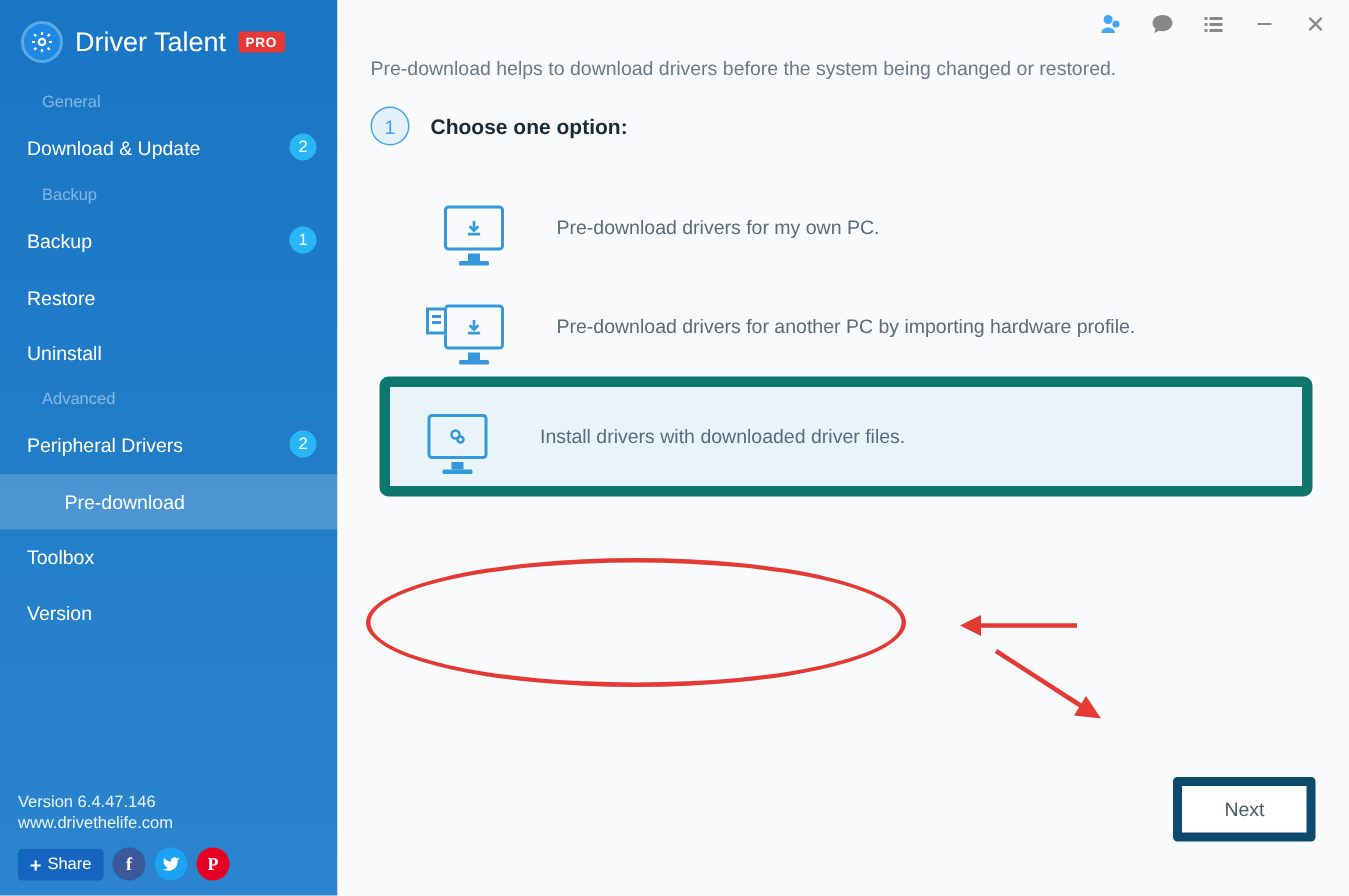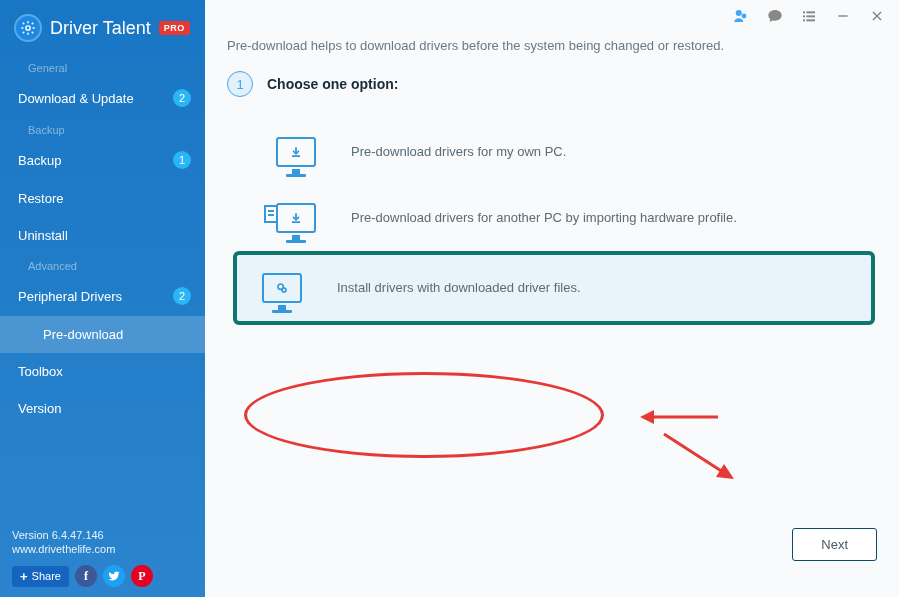--- a/index.html
+++ b/index.html
@@ -1,18 +1,18 @@
 <!DOCTYPE html>
 <html><head>
   <meta charset="utf-8">
   <style>
     * { margin: 0; padding: 0; box-sizing: border-box; }
     body { font-family: 'Segoe UI', Tahoma, sans-serif; width: 899px; height: 597px; overflow: hidden; position: relative; }
     .app { display: flex; width: 899px; height: 597px; position: relative; }
-    .sidebar { width: 205px; background: linear-gradient(180deg, #1976c4 0%, #2b84cd 100%); color: #fff; display: flex; flex-direction: column; }
+    .sidebar { width: 225px; background: linear-gradient(180deg, #1976c4 0%, #2b84cd 100%); color: #fff; display: flex; flex-direction: column; }
     .logo-row { display: flex; align-items: center; gap: 8px; padding: 14px 12px 14px 14px; }
     .logo-icon { width: 28px; height: 28px; border-radius: 50%; background: #1e88e5; display: flex; align-items: center; justify-content: center; border: 2px solid #5aa9e2; }
     .logo-icon svg { width: 16px; height: 16px; }
     .logo-text { font-size: 18px; font-weight: 400; color: #fff; }
     .pro-badge { background: #e53935; color: #fff; font-size: 9px; font-weight: bold; padding: 2px 5px; border-radius: 2px; letter-spacing: 0.5px; }
     .section-label { color: rgba(255,255,255,0.45); font-size: 11px; padding: 6px 28px 4px; }
     .nav-item { display: flex; align-items: center; justify-content: space-between; padding: 11px 14px 11px 18px; font-size: 13px; color: #fff; cursor: pointer; }
     .nav-item.active { background: rgba(255,255,255,0.18); padding-left: 43px; }
     .count-badge { background: #29b6f6; color: #fff; min-width: 18px; height: 18px; border-radius: 9px; font-size: 11px; display: flex; align-items: center; justify-content: center; padding: 0 5px; }
     .sidebar-footer { margin-top: auto; padding: 10px 12px 10px 12px; }
@@ -29,25 +29,25 @@
     .titlebar { height: 32px; display: flex; justify-content: flex-end; align-items: center; gap: 14px; padding: 0 12px; }
     .titlebar-icon { color: #888; cursor: pointer; display: flex; align-items: center; justify-content: center; width: 20px; height: 20px; }
     .titlebar-icon.blue { color: #42a5f5; }
     .content { padding: 0 24px 0 18px; flex: 1; }
     .description { color: #6b7a86; font-size: 13px; padding: 6px 0 18px 4px; }
     .step-header { display: flex; align-items: center; gap: 14px; margin-bottom: 22px; margin-left: 4px; }
     .step-circle { width: 26px; height: 26px; border-radius: 50%; border: 1px solid #42a5f5; display: flex; align-items: center; justify-content: center; color: #42a5f5; font-size: 13px; background: #e3f1fb; }
     .step-title { color: #1a2a36; font-size: 14px; font-weight: bold; }
     .options { display: flex; flex-direction: column; gap: 0; margin-left: 28px; justify-content: center; }
     .option-row { display: flex; align-items: center; gap: 28px; padding: 18px 18px 18px 18px; cursor: pointer; border-radius: 6px; }
-    .option-row.selected { background: #e9f3fa; border: 4px solid #0f766e; margin-left: -18px; margin-right: 0; }
+    .option-row.selected { background: #e9f3fa; border: 7px solid #0f766e; margin-left: -18px; margin-right: 0; }
     .option-icon { width: 54px; display: flex; justify-content: center; align-items: center; position: relative; }
     .option-text { color: #5b6b77; font-size: 13px; line-height: 1.5; flex: 1; }
     .footer { display: flex; justify-content: flex-end; padding: 20px 22px 36px; }
-    .next-btn { background: #fff; border: 1px solid #0c4a6e; color: #4a5a66; font-size: 13px; padding: 8px 28px; border-radius: 3px; cursor: pointer; }
+    .next-btn { background: #fff; border: 6px solid #0c4a6e; color: #4a5a66; font-size: 13px; padding: 8px 28px; border-radius: 3px; cursor: pointer; }
     
     .monitor { width: 40px; height: 30px; border: 2.5px solid #3498db; border-radius: 3px; position: relative; }
     .monitor-stand { position: absolute; bottom: -9px; left: 50%; transform: translateX(-50%); width: 8px; height: 5px; background: #3498db; }
     .monitor-base { position: absolute; bottom: -12px; left: 50%; transform: translateX(-50%); width: 20px; height: 3px; background: #3498db; border-radius: 1px; }
     .monitor-inner { position: absolute; inset: 3px; display: flex; align-items: center; justify-content: center; }
     .side-doc { position: absolute; left: -14px; top: 0; width: 14px; height: 18px; border: 2px solid #3498db; background: #fff; }
     .side-doc::before, .side-doc::after { content: ''; position: absolute; left: 2px; width: 6px; height: 1.5px; background: #3498db; }
     .side-doc::before { top: 3px; }
     .side-doc::after { top: 7px; }
     

